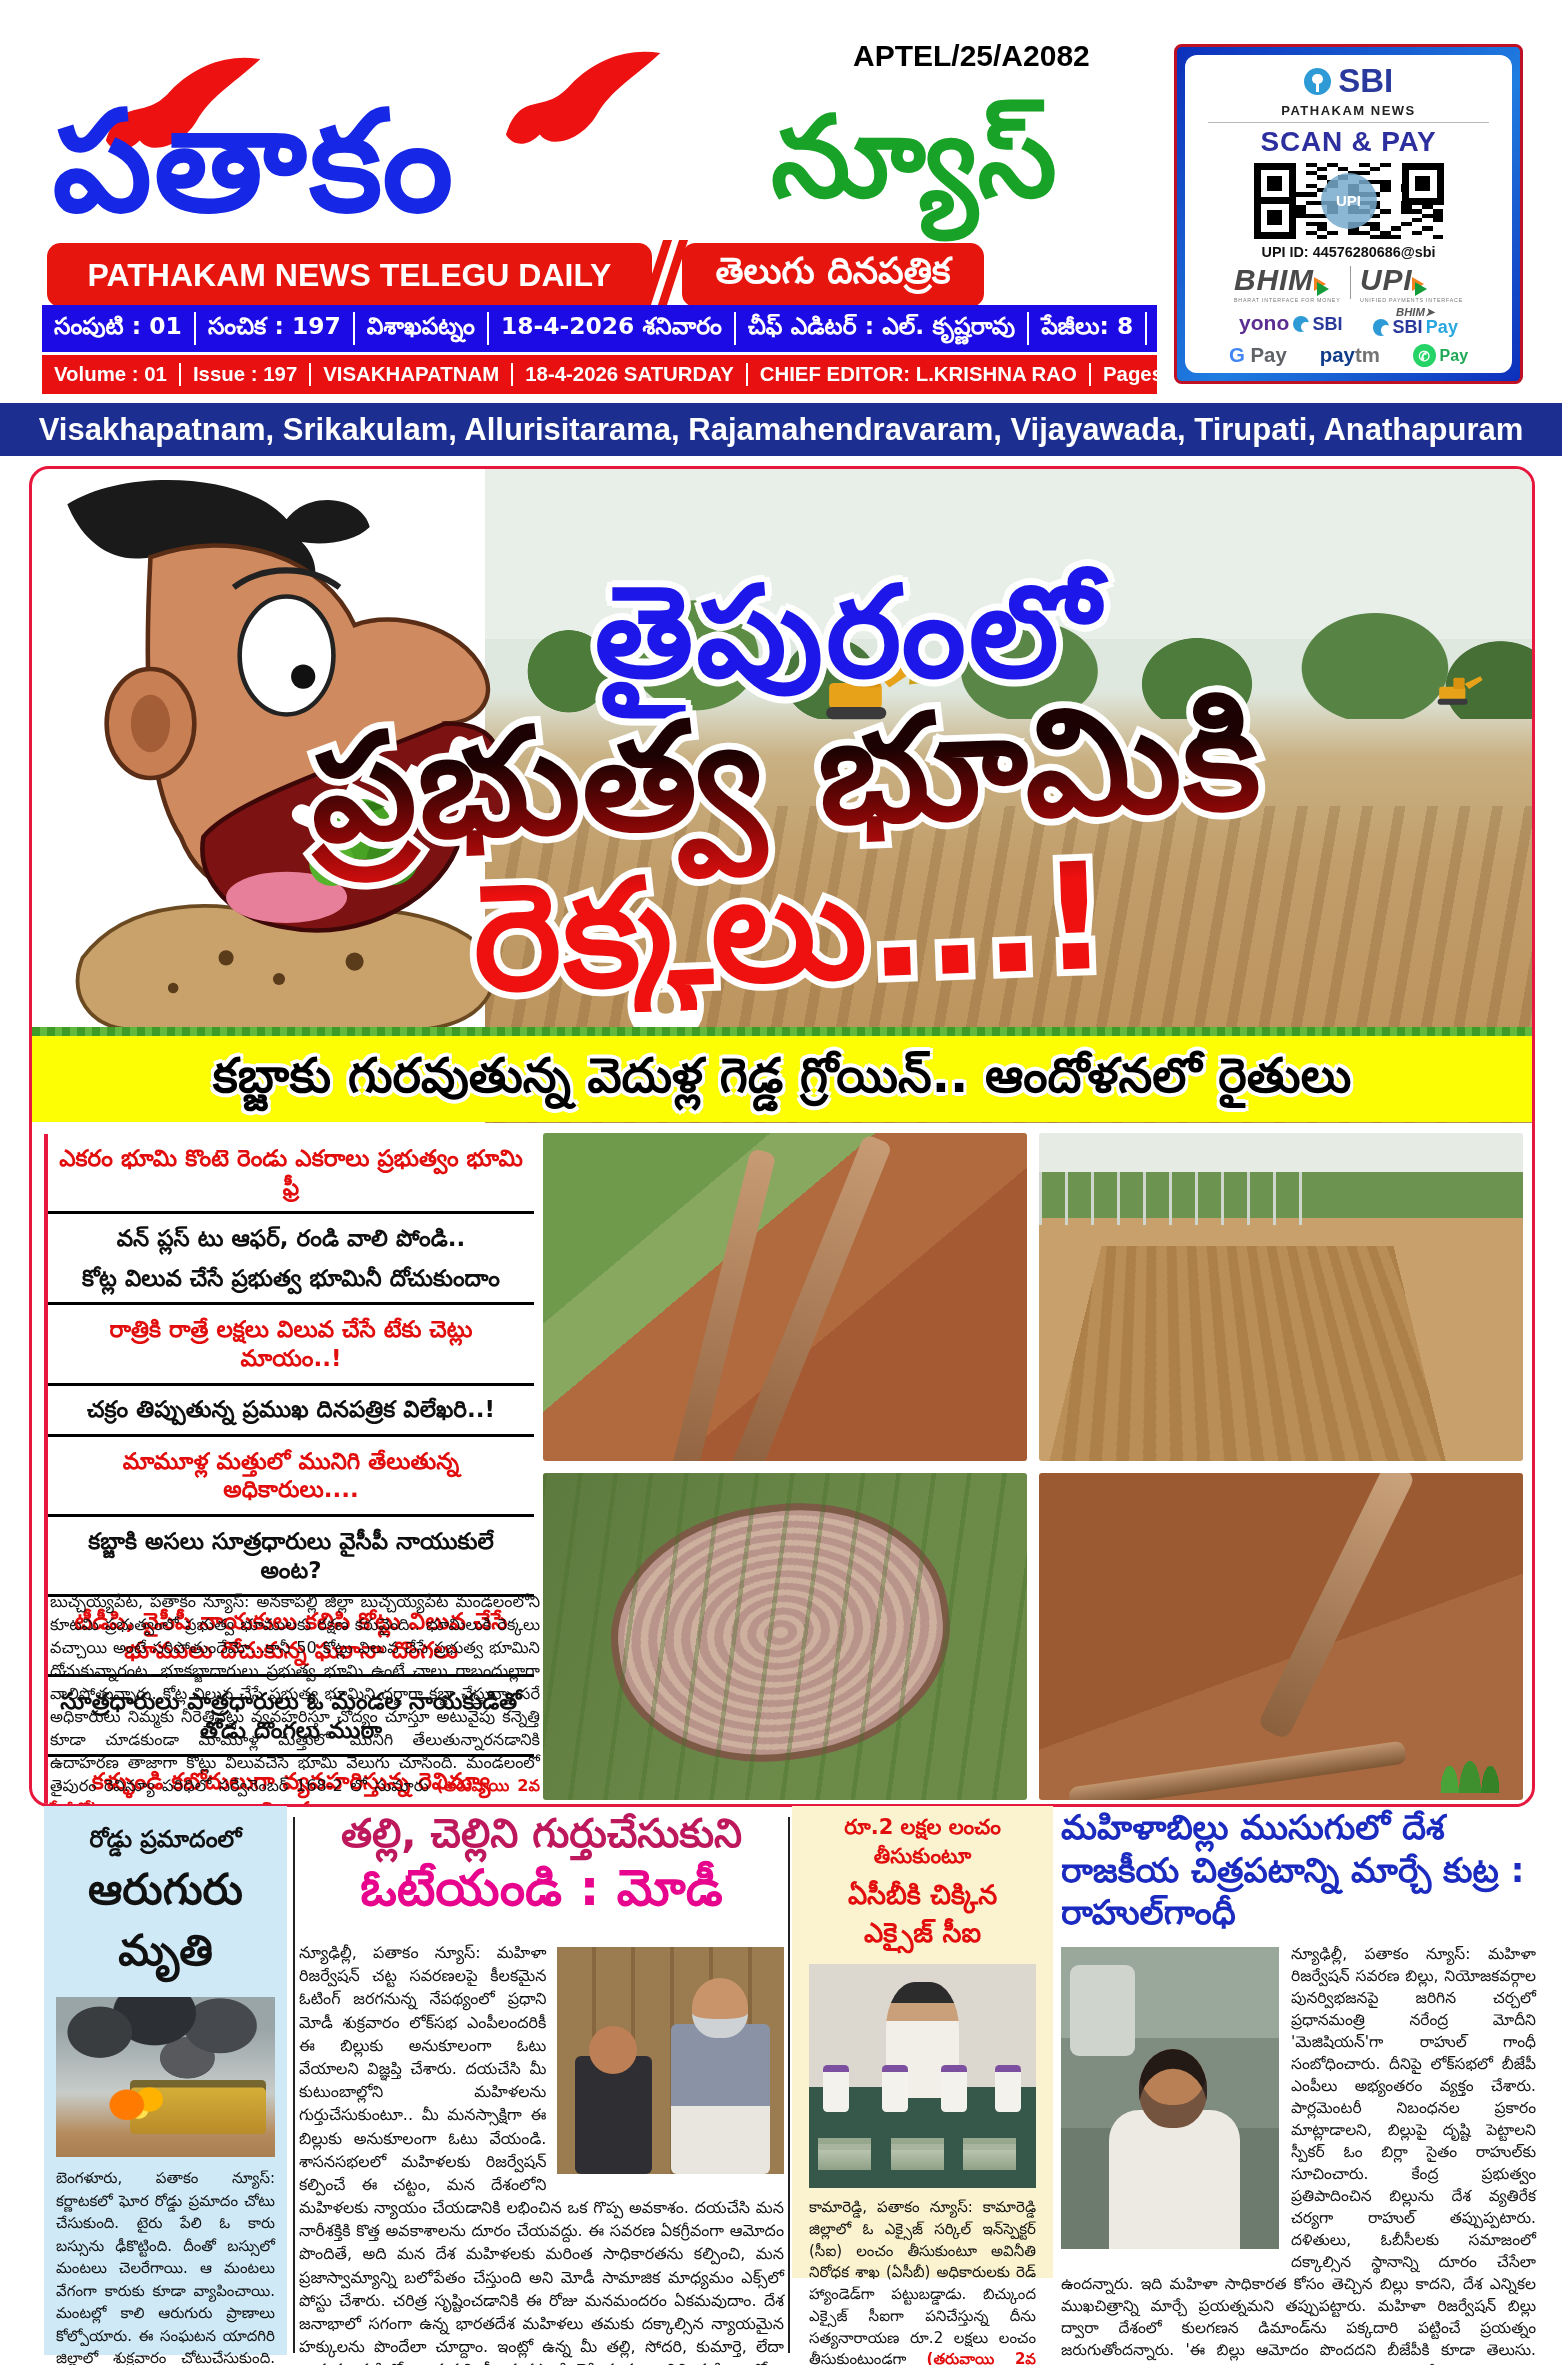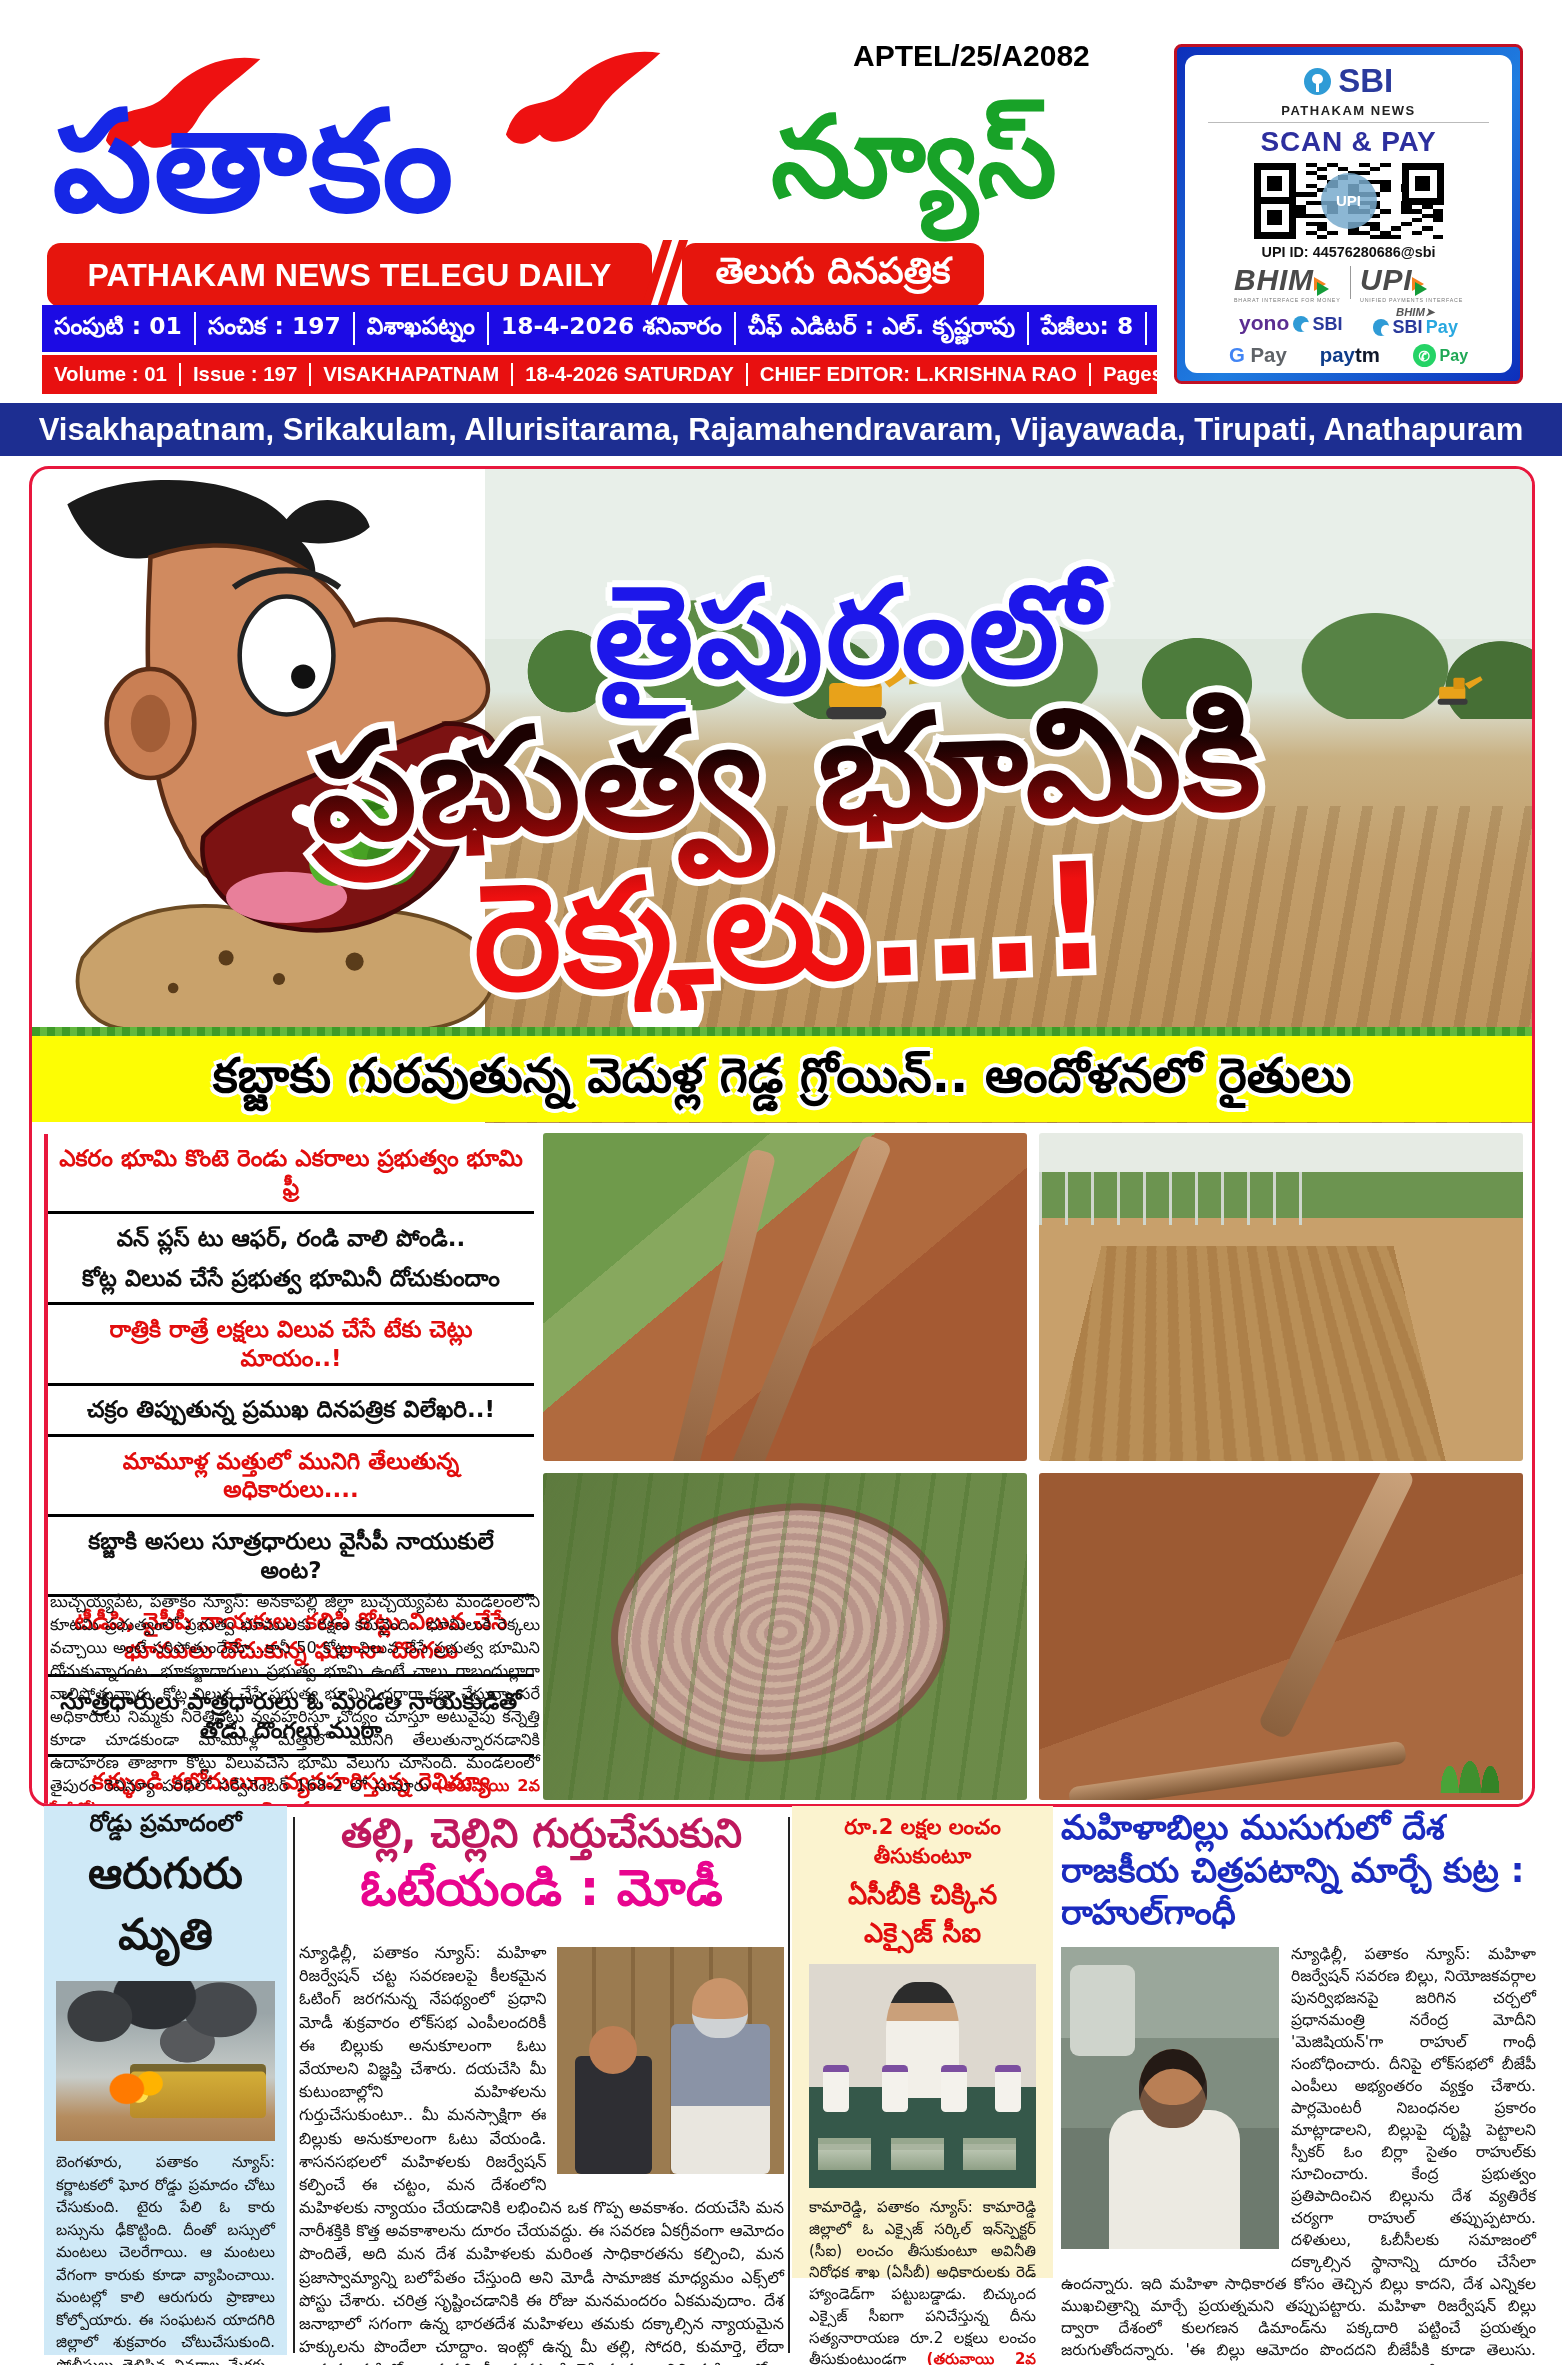--- a/index.html
+++ b/index.html
@@ -68,21 +68,21 @@
   .vline{width:1.5px;height:33px;background:#999;}
   .row2{display:flex;align-items:center;gap:30px;margin-top:4.5px;}
   .yono{font-size:21px;font-weight:bold;color:#5b2d91;}
   .navy{color:#2a3a9c;} .sky{color:#29a8e0;}
   .small-sbi{font-size:18px;font-weight:bold;}
   .bhim-sm{font-size:11.3px;font-weight:bold;font-style:italic;color:#555;text-align:center;line-height:.9;}
   .row3{display:flex;align-items:center;gap:33px;margin-top:6px;}
   .gpay{font-size:20.4px;color:#5f6368;font-weight:bold;}
   .gpay .g{color:#4285F4;}
   .paytm{font-size:20.4px;font-weight:bold;color:#0f3d8a;}
-  .paytm i{font-style:normal;color:#0f172a;}
+  .paytm i{font-style:normal;color:#737373;}
   .wapay{display:flex;align-items:center;gap:3.8px;font-size:16px;font-weight:bold;color:#1fa855;}
   .wa-circ{width:23px;height:23px;border-radius:50%;background:#25d366;color:#fff;display:flex;align-items:center;
            justify-content:center;font-size:13.6px;}
   
   .main-box{position:absolute;left:29px;top:466px;width:1506px;height:1341px;border:3.8px solid #e8173d;
             border-radius:19.7px;background:#fff;overflow:hidden;padding-left:24px;}
   .land-photo{position:absolute;left:453px;top:0;right:0;height:654px;
       background:linear-gradient(#e8efe9 0 26%,#dfe8df 26% 34%,#c9b183 44%,#c29e6b 60%,#b98f57 100%);}
   .treeline{position:absolute;left:0;top:91px;width:100%;height:159px;
       background:radial-gradient(68px 68px at 8% 70%,#4d7c3a 60%,transparent 61%),
@@ -143,21 +143,21 @@
       background:linear-gradient(#caa27b,#8a603d);transform:rotate(26deg);}
   .ph-soil .branch2{position:absolute;left:6%;bottom:4%;width:70%;height:23px;border-radius:9px;
       background:linear-gradient(#c09670,#7d5634);transform:rotate(-8deg);}
   .ph-soil .leaf{position:absolute;right:4%;bottom:2%;width:68px;height:83px;
       background:radial-gradient(18px 53px at 50% 100%,#3f8f2e 60%,transparent 61%),
                  radial-gradient(15px 45px at 20% 100%,#49a338 60%,transparent 61%),
                  radial-gradient(15px 45px at 80% 100%,#358326 60%,transparent 61%);}
   
   .bottom{position:absolute;left:0;top:1806px;width:1562px;height:559px;}
   .col-line{position:absolute;top:10.6px;bottom:12px;width:1.5px;background:#222;}
-  .accident{position:absolute;left:44px;top:0px;width:243px;height:549px;background:#cfe9f7;padding:3px 12px;}
+  .accident{position:absolute;left:44px;top:0px;width:243px;height:549px;background:#cfe9f7;padding:19px 12px;}
   .acc-kicker{font-size:23.4px;font-weight:bold;color:#111;text-align:center;}
   .acc-headline{font-size:43px;font-weight:bold;color:#111;text-align:center;margin-top:6px;}
   .acc-photo{position:relative;width:100%;height:160px;margin-top:10.6px;background:linear-gradient(#9aa5a8 0 20%,#c7ccc9 60%,#b58c5e 85%,#a97f52 100%);overflow:hidden;}
   .smoke{position:absolute;left:0;top:-10%;width:100%;height:80%;
       background:radial-gradient(53px 42px at 20% 40%,#3a3d40 60%,transparent 62%),
                  radial-gradient(68px 53px at 45% 25%,#2c2f33 60%,transparent 62%),
                  radial-gradient(60px 45px at 75% 35%,#46494d 60%,transparent 62%),
                  radial-gradient(45px 34px at 60% 60%,#57595c 60%,transparent 62%);}
   .flame{position:absolute;left:18%;top:48%;width:91px;height:53px;
       background:radial-gradient(30px 26.5px at 35% 60%,#ff7a00 55%,transparent 60%),

